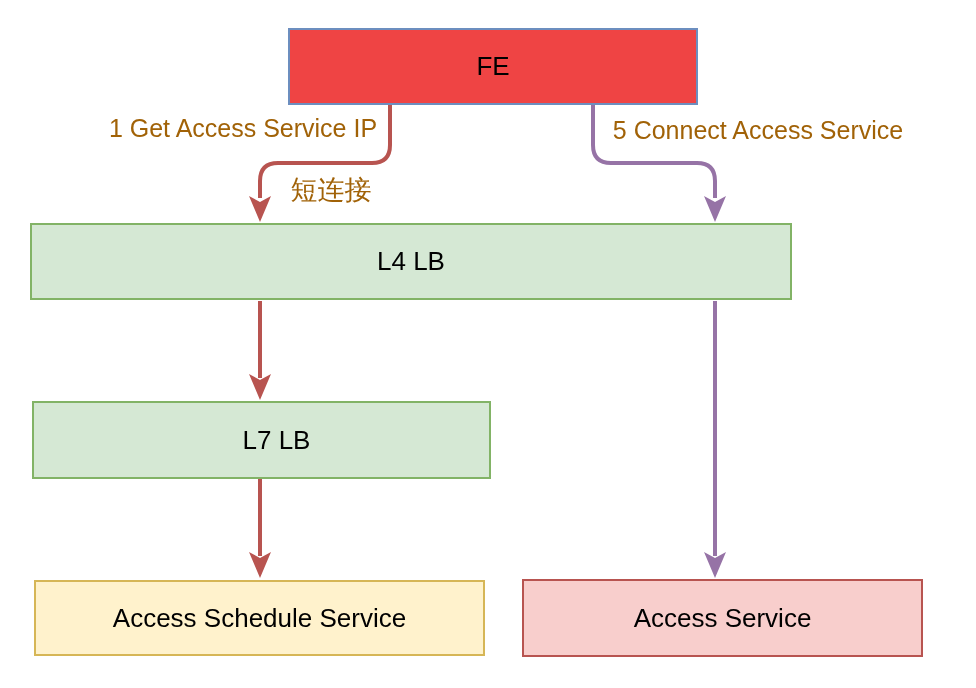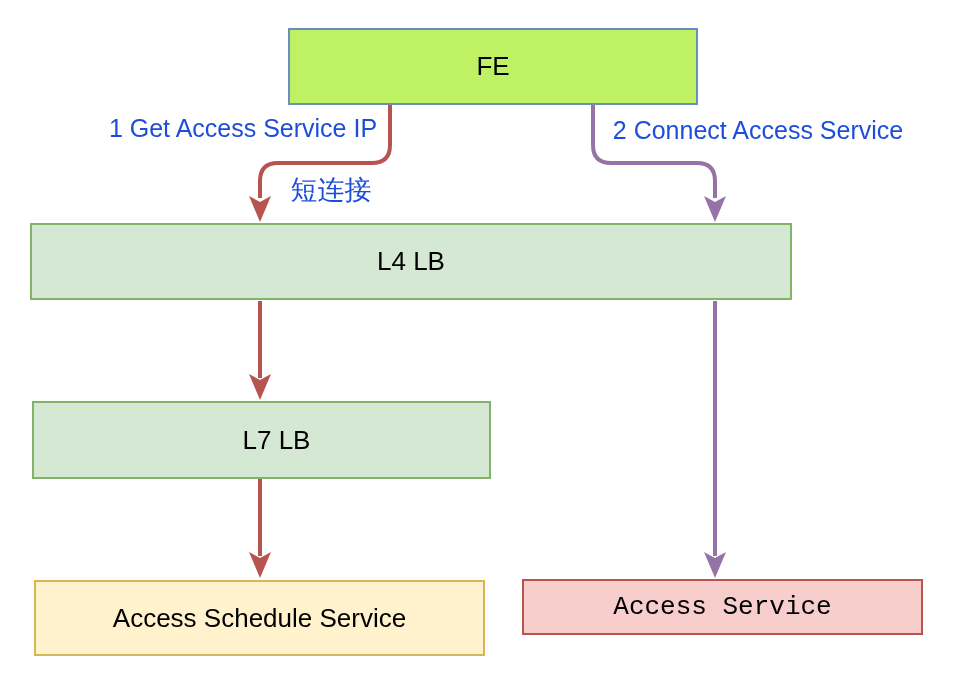--- a/index.html
+++ b/index.html
@@ -36,26 +36,26 @@
     align-items: center;
     justify-content: center;
     font-size: 26px;
     color: #000000;
     white-space: nowrap;
   }
   #node-fe       { left: 288px; top: 28px;  width: 410px; height: 77px; }
   #node-l4lb     { left: 30px;  top: 223px; width: 762px; height: 77px; }
   #node-l7lb     { left: 32px;  top: 401px; width: 459px; height: 78px; }
   #node-schedule { left: 34px;  top: 580px; width: 451px; height: 76px; text-align: right; }
-  #node-access   { left: 522px; top: 579px; width: 401px; height: 56px; font-family: Liberation Mono, monospace; }
+  #node-access   { left: 522px; top: 579px; width: 401px; height: 78px; }
 
   .edge-label {
     position: absolute;
     transform: translate(-50%, -50%);
-    color: #1d4ed8;
+    color: #a16207;
     white-space: nowrap;
   }
   .edge-label.latin { font-size: 25px; }
   .edge-label.cjk   { font-size: 27px; }
   #label-step1 { left: 243px; top: 128px; }
   #label-type1 { left: 331px; top: 190px; }
   #label-step2 { left: 758px; top: 130px; }
   #label-type2 { left: 650px; top: 185px; }
 </style>
 </head>
@@ -74,21 +74,21 @@
     <path d="M 260 301 L 260 378" stroke="#b85450"></path>
     <polygon points="260,400 249,374 260,380 271,374" fill="#b85450"></polygon>
 
     <path d="M 260 479 L 260 556" stroke="#b85450"></path>
     <polygon points="260,578 249,552 260,558 271,552" fill="#b85450"></polygon>
 
     <path d="M 715 301 L 715 556" stroke="#9673a6"></path>
     <polygon points="715,578 704,552 715,558 726,552" fill="#9673a6"></polygon>
   </svg>
 
-  <div class="node" id="node-fe" style="background-color: #bef264; border-color: rgb(108, 142, 191);">
+  <div class="node" id="node-fe" style="background-color: #ef4444; border-color: rgb(108, 142, 191);">
     <span class="node-label">FE</span>
   </div>
 
   <div class="node" id="node-l4lb" style="background-color: rgb(213, 232, 212); border-color: rgb(130, 179, 102);">
     <span class="node-label">L4 LB</span>
   </div>
 
   <div class="node" id="node-l7lb" style="background-color: rgb(213, 232, 212); border-color: rgb(130, 179, 102); padding-left: 30px;">
     <span class="node-label">L7 LB</span>
   </div>
@@ -96,15 +96,15 @@
   <div class="node" id="node-schedule" style="background-color: rgb(255, 242, 204); border-color: rgb(214, 182, 86);">
     <span class="node-label">Access Schedule Service</span>
   </div>
 
   <div class="node" id="node-access" style="background-color: rgb(248, 206, 204); border-color: rgb(184, 84, 80);">
     <span class="node-label">Access Service</span>
   </div>
 
   <div class="edge-label latin" id="label-step1">1 Get Access Service IP</div>
   <div class="edge-label cjk" id="label-type1">短连接</div>
-  <div class="edge-label latin" id="label-step2">2 Connect Access Service</div>
+  <div class="edge-label latin" id="label-step2">5 Connect Access Service</div>
 
 </div>
 
 </body></html>

